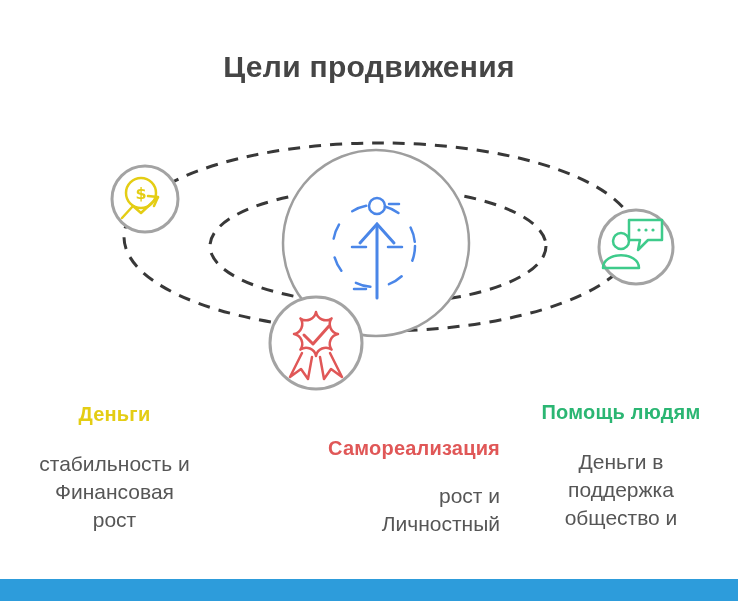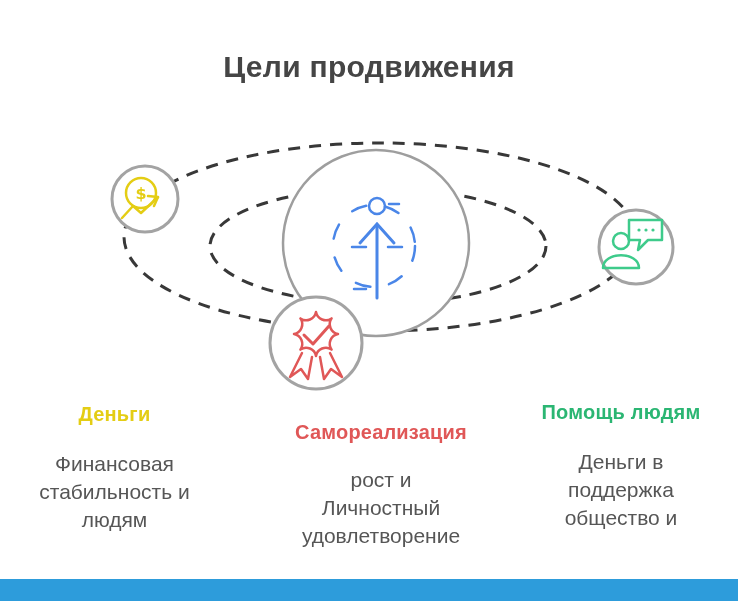--- a/index.html
+++ b/index.html
@@ -10,21 +10,21 @@
   .title{
     position:absolute;top:50px;left:0;width:100%;text-align:center;
     font-size:30px;font-weight:700;color:#454545;letter-spacing:.3px;margin:0;
   }
   .diagram{position:absolute;left:0;top:0;width:738px;height:603px;}
   .col{position:absolute;text-align:center;}
   .col h2{margin:0;font-size:20px;font-weight:700;line-height:24px;letter-spacing:.2px;}
   .col .line{font-size:21px;line-height:28px;color:#565656;}
   .col-money{left:12px;top:402px;width:205px;}
   .col-money h2{color:#e4cd14;margin-bottom:24px;}
-  .col-self{left:262px;top:420px;width:238px;}
+  .col-self{left:262px;top:436px;width:238px;text-align:right;}
   .col-self h2{color:#e05757;margin-bottom:22px;}
   .col-help{left:508px;top:400px;width:226px;text-align:center;}
   .col-help h2{color:#2bb673;margin-bottom:24px;}
   .footer-bar{position:absolute;left:0;right:0;bottom:2px;height:22px;background:#2d9cdb;}
 </style>
 </head>
 <body>
 
 <div class="stage">
 
@@ -86,30 +86,29 @@
         <path d="M629 220 H662 V240 H648 L638 250 L640 240 H629 Z" fill="#ffffff"></path>
         <circle cx="639" cy="230" r="1.6" fill="#3ecb8b" stroke="none"></circle>
         <circle cx="646" cy="230" r="1.6" fill="#3ecb8b" stroke="none"></circle>
         <circle cx="653" cy="230" r="1.6" fill="#3ecb8b" stroke="none"></circle>
       </g>
     </g>
   </svg>
 
   <div class="col col-money">
     <h2>Деньги</h2>
+    <div class="line">стабильность и</div>
     <div class="line">Финансовая</div>
-    <div class="line">стабильность и</div>
-    <div class="line">людям</div>
+    <div class="line">рост</div>
   </div>
 
   <div class="col col-self">
     <h2>Самореализация</h2>
     <div class="line">рост и</div>
     <div class="line">Личностный</div>
-    <div class="line">удовлетворение</div>
   </div>
 
   <div class="col col-help">
     <h2>Помощь людям</h2>
     <div class="line">Деньги в</div>
     <div class="line">поддержка</div>
     <div class="line">общество и</div>
   </div>
 
   <div class="footer-bar"></div>

